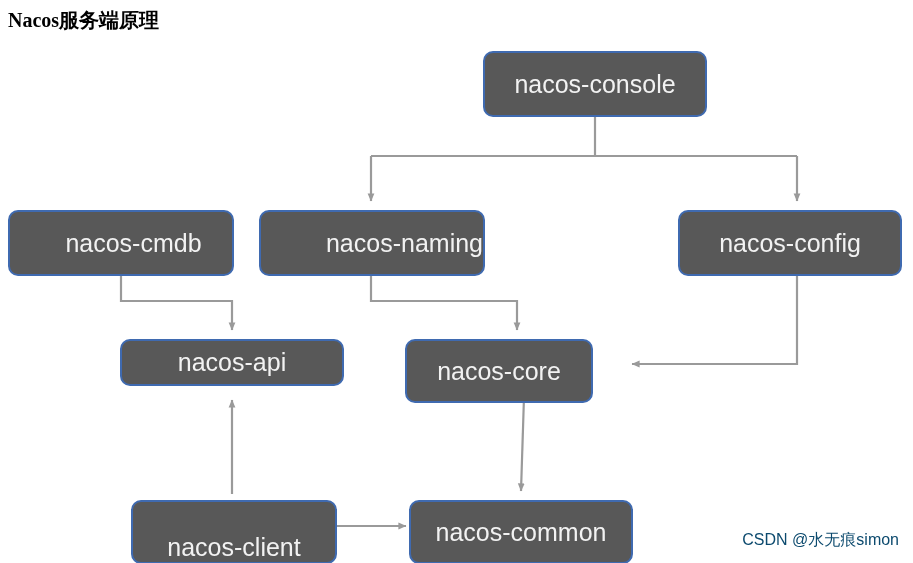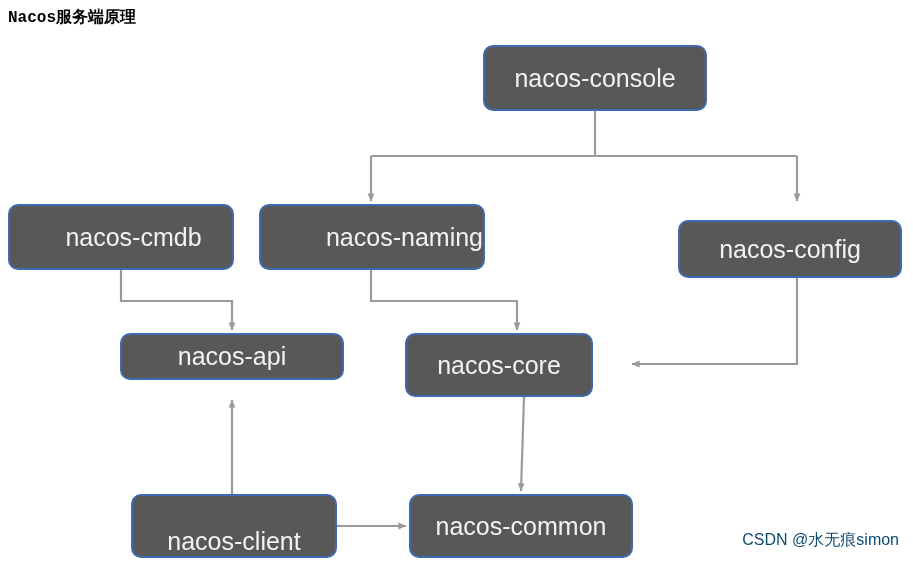--- a/index.html
+++ b/index.html
@@ -14,23 +14,23 @@
     position: relative;
     width: 913px;
     height: 563px;
     background: #ffffff;
     overflow: hidden;
   }
   #diagram-title {
     position: absolute;
     left: 8px;
     top: 7px;
-    font-family: Liberation Mono, monospace;
+    font-family: Liberation Serif, serif;
     font-weight: bold;
-    font-size: 16px;
+    font-size: 20px;
     color: #000000;
     letter-spacing: 0px;
     white-space: nowrap;
   }
   #connector-layer {
     position: absolute;
     left: 0;
     top: 0;
     width: 913px;
     height: 563px;
@@ -44,20 +44,21 @@
     display: flex;
     align-items: center;
     justify-content: center;
     color: #f2f2f2;
     font-family: "Liberation Sans", sans-serif;
     font-size: 25px;
     font-weight: 400;
     letter-spacing: 0px;
     white-space: nowrap;
     user-select: none;
+    margin-top: 6px;
   }
   #watermark {
     position: absolute;
     right: 14px;
     bottom: 12px;
     font-family: "Liberation Sans", sans-serif;
     font-size: 16px;
     color: #0c4a6e;
     white-space: nowrap;
   }
@@ -105,21 +106,21 @@
   </div>
 
   <div class="node" style="left:8px; top:204px; width:226px; height:66px;padding-left:25px;">
     <span>nacos-cmdb</span>
   </div>
 
   <div class="node" style="left:259px; top:204px; width:226px; height:66px;justify-content:flex-end;">
     <span>nacos-naming</span>
   </div>
 
-  <div class="node" style="left:678px; top:220px; width:224px; height:58px;">
+  <div class="node" style="left:678px; top:204px; width:224px; height:66px;">
     <span>nacos-config</span>
   </div>
 
   <div class="node" style="left:120px; top:333px; width:224px; height:47px;">
     <span>nacos-api</span>
   </div>
 
   <div class="node" style="left:405px; top:333px; width:188px; height:64px;">
     <span>nacos-core</span>
   </div>

